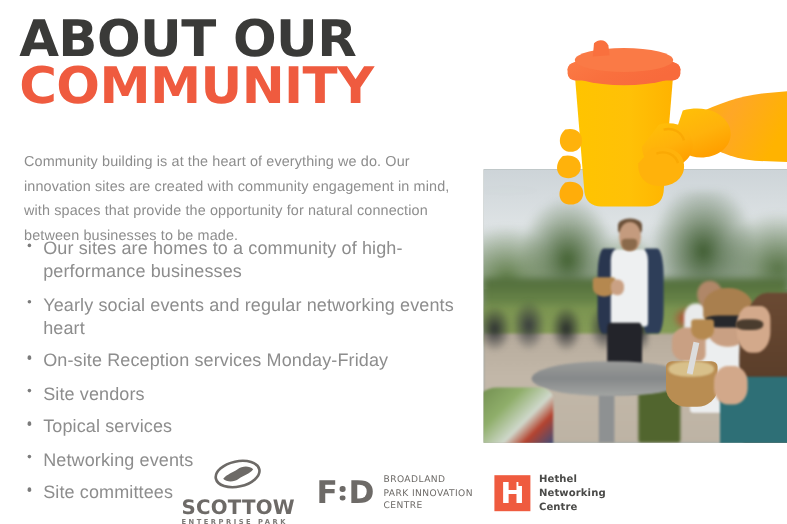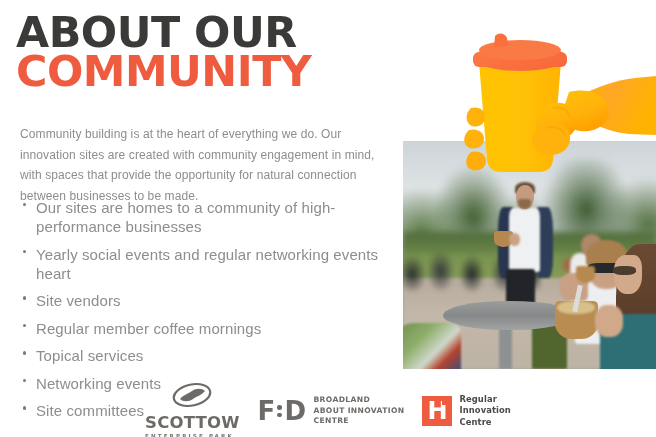--- a/index.html
+++ b/index.html
@@ -404,21 +404,21 @@
     margin: 0 2.5px;
   }
   .fid-dots span {
     width: 4.5px; height: 4.5px;
     border-radius: 50%;
     background: #6d6a67;
     display: block;
   }
   .fid-text {
     font-family: "DejaVu Sans", sans-serif;
-    font-weight: 700;
+    font-weight: 400;
     font-size: 7.6px;
     line-height: 1.38;
     color: #6d6a67;
     letter-spacing: 0.35px;
   }
 
   .logo-hethel { gap: 7px; }
   .hethel-mark {
     position: relative;
     width: 30px; height: 30px;
@@ -457,22 +457,22 @@
     <div class="heading-block">
       <div class="heading-line dark">ABOUT OUR</div>
       <div class="heading-line accent">COMMUNITY</div>
     </div>
 
     <p class="intro">Community building is at the heart of everything we do. Our innovation sites are created with community engagement in mind, with spaces that provide the opportunity for natural connection between businesses to be made.</p>
 
     <ul class="bullets">
       <li>Our sites are homes to a community of high-performance businesses</li>
       <li>Yearly social events and regular networking events heart</li>
+      <li>On-site Reception services Monday-Friday</li>
       <li>Site vendors</li>
-      <li>Regular member coffee mornings</li>
       <li>Topical services</li>
       <li>Networking events</li>
       <li>Site committees</li>
     </ul>
   </div>
 
   <div class="media">
 
     <div class="photo">
       <div class="photo-sky"></div>
@@ -583,30 +583,30 @@
       <div class="fid-mark">
         <span>F</span>
         <span class="fid-dots">
             <span></span>
             <span></span>
           </span>
         <span>D</span>
       </div>
       <div class="fid-text">
         <div>BROADLAND</div>
-        <div>ABOUT INNOVATION</div>
+        <div>PARK INNOVATION</div>
         <div>CENTRE</div>
       </div>
     </div>
 
     <div class="logo logo-hethel">
       <div class="hethel-mark">
         <span class="hethel-h">H</span>
         <span class="hethel-dot"></span>
       </div>
       <div class="hethel-text">
-        <div>Regular</div>
-        <div>Innovation</div>
+        <div>Hethel</div>
+        <div>Networking</div>
         <div>Centre</div>
       </div>
     </div>
   </div>
 </div>
 
 </body></html>

